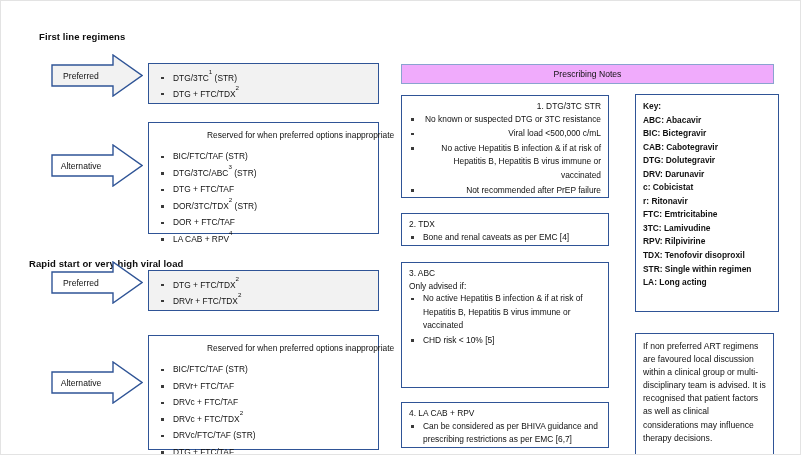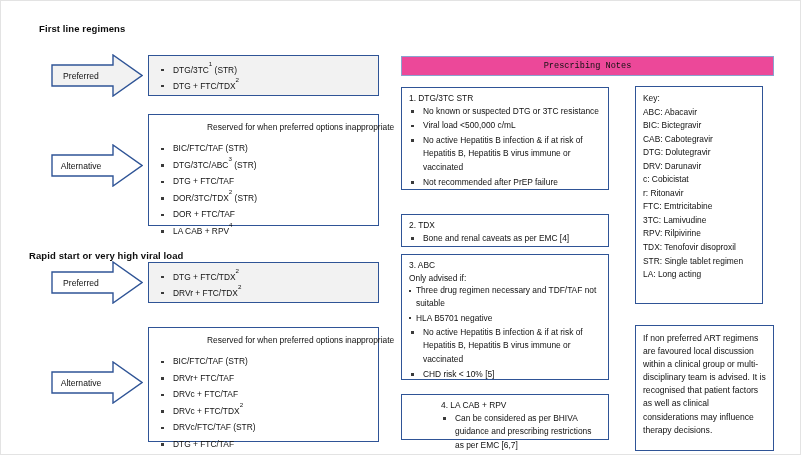--- a/index.html
+++ b/index.html
@@ -12,21 +12,21 @@
     position:relative;
     width:801px;
     height:455px;
     background:#ffffff;
     border:1px solid #e3e3e3;
     box-sizing:border-box;
     overflow:hidden;
   }
 
   
-  .abs{position:absolute;box-sizing:border-box;}
+  .abs{position:absolute;box-sizing:border-box;margin-top:8px;}
   .sect-title{
     font-size:9.5px;
     font-weight:bold;
     letter-spacing:.1px;
     color:#0d0d0d;
     white-space:nowrap;
   }
   .box{
     border:1px solid #2f5496;
     background:#ffffff;
@@ -92,27 +92,26 @@
     align-items:center;
     justify-content:center;
     font-size:8.6px;
     color:#111111;
     pointer-events:none;
   }
 
   
   .pn-header{
     border:1px solid #8aa3cf;
-    background:#ec4899;
+    background:#f0abfc;
     display:flex;
     align-items:center;
     justify-content:center;
     font-size:8.6px;
     color:#111111;
-    font-family:Liberation Mono, monospace;
   }
   .note-title{
     font-size:8.4px;
     line-height:12.6px;
     color:#111111;
     margin:0 0 0 0;
     white-space:nowrap;
   }
   .note-sub{
     font-size:8.4px;
@@ -220,80 +219,76 @@
           <li>DTG + FTC/TAF</li>
         </ul>
     </div>
   </div>
 
   <div class="abs pn-header" style="left:400px;top:55px;width:373px;height:20px;">
     <span>Prescribing Notes</span>
   </div>
 
   <div class="abs box" style="left:400px;top:86px;width:208px;height:103px;">
-    <div class="box-inner" style="padding:4px 7px 0 7px;">
+    <div class="box-inner" style="padding:4px 7px 0 7px;text-align:right;">
       <div class="note-title">1. DTG/3TC STR</div>
       <ul class="bl">
           <li class="wrap">No known or suspected DTG or 3TC resistance</li>
           <li class="wrap">Viral load &lt;500,000 c/mL</li>
           <li class="wrap">No active Hepatitis B infection &amp; if at risk of Hepatitis B, Hepatitis B virus immune or vaccinated</li>
           <li class="wrap">Not recommended after PrEP failure</li>
         </ul>
     </div>
   </div>
 
-  <div class="abs box" style="left:400px;top:213px;width:208px;height:33px;">
+  <div class="abs box" style="left:400px;top:204px;width:208px;height:33px;">
     <div class="box-inner" style="padding:4px 7px 0 7px;">
       <div class="note-title">2. TDX</div>
       <ul class="bl">
           <li class="wrap">Bone and renal caveats as per EMC [4]</li>
         </ul>
     </div>
   </div>
 
   <div class="abs box" style="left:400px;top:253px;width:208px;height:126px;">
     <div class="box-inner" style="padding:4px 7px 0 7px;">
       <div class="note-title">3. ABC</div>
       <div class="note-sub">Only advised if:</div>
-      <ul class="bl flush">
-          <li class="wrap">Three drug regimen necessary and TDF/TAF not suitable</li>
-          <li class="wrap">HLA B5701 negative</li>
-        </ul>
       <ul class="bl">
           <li class="wrap">No active Hepatitis B infection &amp; if at risk of Hepatitis B, Hepatitis B virus immune or vaccinated</li>
           <li class="wrap">CHD risk &lt; 10% [5]</li>
         </ul>
     </div>
   </div>
 
-  <div class="abs box" style="left:400px;top:393px;width:208px;height:46px;padding-left:32px;">
+  <div class="abs box" style="left:400px;top:393px;width:208px;height:46px;">
     <div class="box-inner" style="padding:4px 7px 0 7px;">
       <div class="note-title">4. LA CAB + RPV</div>
       <ul class="bl">
           <li class="wrap">Can be considered as per BHIVA guidance and prescribing restrictions as per EMC [6,7]</li>
         </ul>
     </div>
   </div>
 
-  <div class="abs box" style="left:634px;top:85px;width:128px;height:218px;">
+  <div class="abs box" style="left:634px;top:85px;width:144px;height:218px;font-weight:bold;">
     <div class="box-inner" style="padding:5px 0 0 7px;">
       <div class="key-line">Key:</div>
       <div>
           <div class="key-line">ABC: Abacavir</div>
           <div class="key-line">BIC: Bictegravir</div>
           <div class="key-line">CAB: Cabotegravir</div>
           <div class="key-line">DTG: Dolutegravir</div>
           <div class="key-line">DRV: Darunavir</div>
           <div class="key-line">c: Cobicistat</div>
           <div class="key-line">r: Ritonavir</div>
           <div class="key-line">FTC: Emtricitabine</div>
           <div class="key-line">3TC: Lamivudine</div>
           <div class="key-line">RPV: Rilpivirine</div>
           <div class="key-line">TDX: Tenofovir disoproxil</div>
-          <div class="key-line">STR: Single tablet regimen</div>
+          <div class="key-line">STR: Single within regimen</div>
           <div class="key-line">LA: Long acting</div>
         </div>
     </div>
   </div>
 
   <div class="abs box" style="left:634px;top:324px;width:139px;height:126px;">
     <div class="box-inner" style="padding:6px 7px 0 7px;">
       <div class="adv-para">If non preferred ART regimens are favoured local discussion within a clinical group or multi-disciplinary team is advised. It is recognised that patient factors as well as clinical considerations may influence therapy decisions.</div>
     </div>
   </div>

